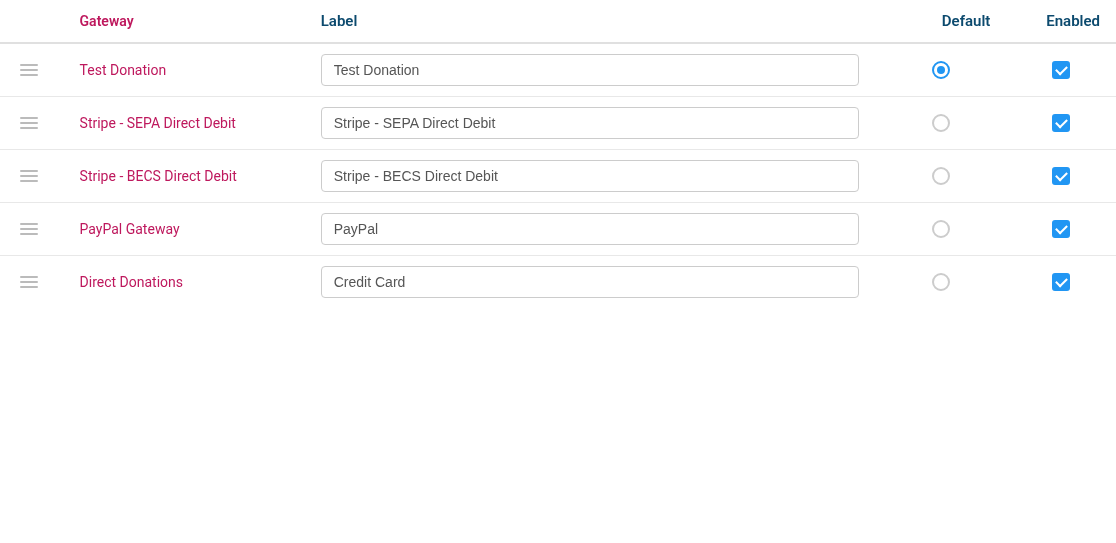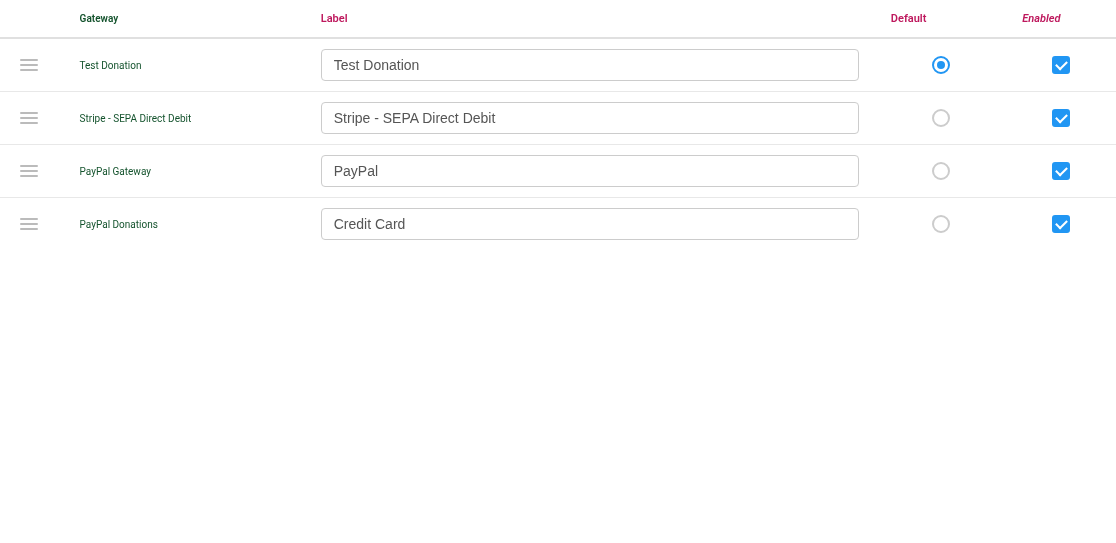--- a/index.html
+++ b/index.html
@@ -18,60 +18,59 @@
       width: 100%;
       border-collapse: collapse;
     }
     thead tr {
       border-bottom: 2px solid #e0e0e0;
     }
     thead th {
       padding: 12px 16px;
       text-align: left;
       font-weight: 600;
-      font-size: 11px;
-      color: #be185d;
+      font-size: 15px;
+      color: #0c4a6e;
     }
     thead th.col-default,
     thead th.col-enabled {
-      text-align: left;
+      text-align: right;
     }
     tbody tr {
       border-bottom: 1px solid #e8e8e8;
       margin-top: 32px;
     }
     tbody tr:last-child {
       border-bottom: none;
     }
     tbody td {
       padding: 10px 16px;
       vertical-align: middle;
     }
     .col-drag {
       width: 40px;
       color: #999;
       font-size: 16px;
       cursor: grab;
     }
     .col-gateway {
       width: 220px;
-      font-size: 10px;
-      color: #14532d;
+      font-size: 14px;
+      color: #be185d;
     }
     .col-label {
       width: 520px;
     }
     .col-default {
       width: 120px;
       text-align: center;
     }
     .col-enabled {
       width: 100px;
       text-align: center;
-      font-style: italic;
     }
     .label-input {
       width: 100%;
       padding: 7px 12px;
       border: 1px solid #ccc;
       border-radius: 4px;
       font-size: 14px;
       color: #555;
       outline: none;
       background: #fff;
@@ -206,20 +205,41 @@
           </td>
         </tr>
         <tr>
           <td class="col-drag">
             <div class="drag-icon">
               <span></span>
               <span></span>
               <span></span>
             </div>
           </td>
+          <td class="col-gateway">Stripe - BECS Direct Debit</td>
+          <td class="col-label"><input type="text" class="label-input" placeholder="Stripe - BECS Direct Debit" value="Stripe - BECS Direct Debit" style=""></td>
+          <td class="col-default">
+            <div class="radio-container">
+              <div class="radio-custom"></div>
+            </div>
+          </td>
+          <td class="col-enabled">
+            <div class="checkbox-container">
+              <div class="checkbox-custom checked"></div>
+            </div>
+          </td>
+        </tr>
+        <tr>
+          <td class="col-drag">
+            <div class="drag-icon">
+              <span></span>
+              <span></span>
+              <span></span>
+            </div>
+          </td>
           <td class="col-gateway">PayPal Gateway</td>
           <td class="col-label"><input type="text" class="label-input" placeholder="PayPal" value="PayPal" style=""></td>
           <td class="col-default">
             <div class="radio-container">
               <div class="radio-custom"></div>
             </div>
           </td>
           <td class="col-enabled">
             <div class="checkbox-container">
               <div class="checkbox-custom checked"></div>
@@ -227,21 +247,21 @@
           </td>
         </tr>
         <tr>
           <td class="col-drag">
             <div class="drag-icon">
               <span></span>
               <span></span>
               <span></span>
             </div>
           </td>
-          <td class="col-gateway">PayPal Donations</td>
+          <td class="col-gateway">Direct Donations</td>
           <td class="col-label"><input type="text" class="label-input" placeholder="Credit Card" value="Credit Card" style=""></td>
           <td class="col-default">
             <div class="radio-container">
               <div class="radio-custom"></div>
             </div>
           </td>
           <td class="col-enabled">
             <div class="checkbox-container">
               <div class="checkbox-custom checked"></div>
             </div>

